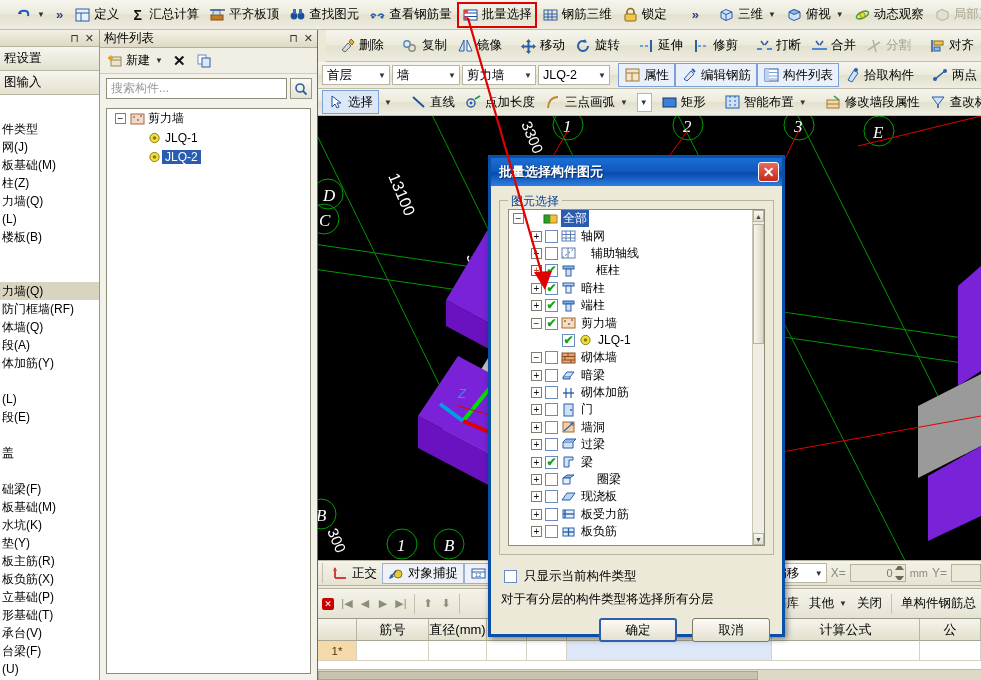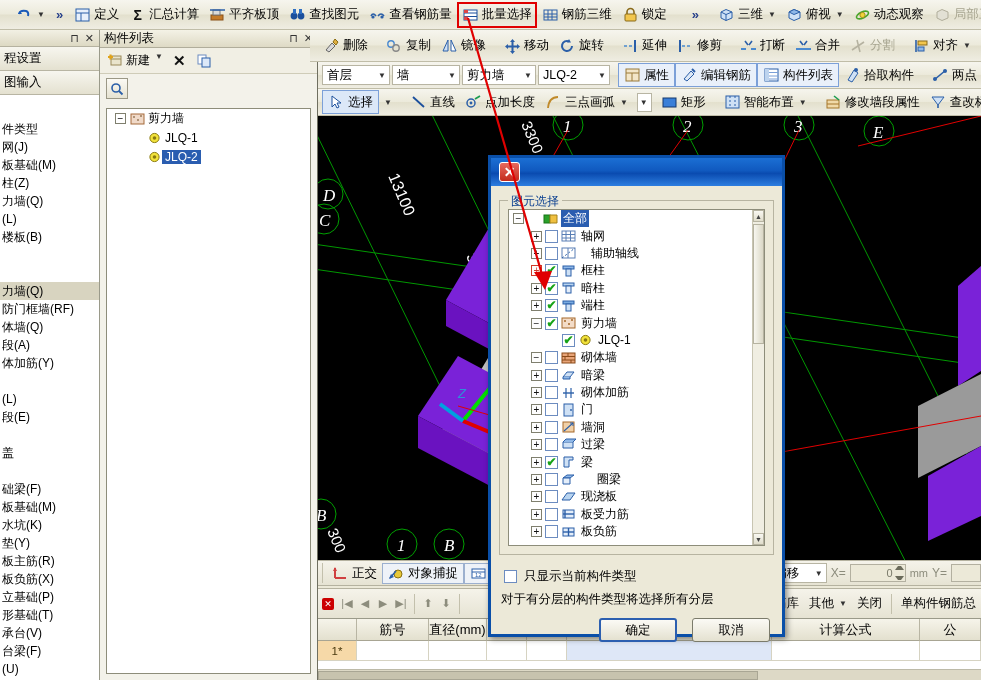--- a/index.html
+++ b/index.html
@@ -424,40 +424,41 @@
     </div>
   </div>
 
   <div class="clist">
     <div class="clist-title">
       <span class="t">构件列表</span>
       <span class="lp-btn">⊓</span>
       <span class="lp-btn" style="margin-left:6px;">✕</span>
     </div>
     <div class="clist-tools">
-      <span style="display:inline-flex;gap:3px;">
+      <span style="display:inline-flex;align-items:center;gap:3px;">
         <span class="ic">
           <svg width="17" height="16" viewBox="0 0 17 16">
               <rect x="5" y="4" width="10" height="9" fill="#e9e4cc" stroke="#9a8a5a"></rect>
               <line x1="5" y1="7" x2="15" y2="7" stroke="#9a8a5a"></line>
               <path d="M2 5 h5 M4.5 2.5 v5" stroke="#e0a31a" stroke-width="2.2"></path>
             </svg>
         </span>
         <span>新建</span>
         <span class="tb-caret">▼</span>
       </span>
       <span style="color:#111;font-size:15px;font-weight:bold;margin-left:4px;">✕</span>
       <span class="ic" style="margin-left:4px;">
         <svg width="17" height="16" viewBox="0 0 17 16">
             <rect x="2" y="2" width="8" height="9" fill="#fff" stroke="#6c8cc0"></rect>
             <rect x="6" y="5" width="8" height="9" fill="#dce8f8" stroke="#2b5fa8"></rect>
           </svg>
       </span>
     </div>
     <div class="search-row">
+      <div class="search-box">搜索构件...</div>
       <div class="search-btn">
         <svg width="14" height="14" viewBox="0 0 14 14">
             <circle cx="6" cy="6" r="4" fill="none" stroke="#2b5fa8" stroke-width="1.6"></circle>
             <line x1="9" y1="9" x2="12.5" y2="12.5" stroke="#2b5fa8" stroke-width="1.8"></line>
           </svg>
       </div>
     </div>
     <div class="tree-box">
       <div class="tnode" style="padding-left:8px;">
         <span class="expander">−</span>
@@ -487,21 +488,21 @@
           <svg width="15" height="14" viewBox="0 0 15 14">
               <circle cx="7.5" cy="7" r="4.6" fill="#f2e23a" stroke="#8a7a10"></circle>
               <circle cx="7.5" cy="7" r="1.8" fill="#8a7a10"></circle>
             </svg>
         </span>
         <span class="lbl sel">JLQ-2</span>
       </div>
     </div>
   </div>
 
-  <div class="tb-row" style="left:310px; top:30px; height:32px;text-align:right;">
+  <div class="tb-row" style="left:326px; top:30px; height:32px;text-align:right;">
     <div class="tb-sep"></div>
     <div class="tb-item">
       <span class="ic">
         <svg width="17" height="16" viewBox="0 0 17 16">
             <path d="M3 12 L9 5 L12 8 L6 14 Z" fill="#d8d8d8" stroke="#666"></path>
             <path d="M10 4 L13 7 L15 4 L12 1 Z" fill="#e0b040" stroke="#8a6a10"></path>
           </svg>
       </span>
         <span>删除</span>
     </div>
@@ -953,20 +954,21 @@
       <div class="gc" style="width:148px;"></div>
       <div class="gc" style="flex:1;"></div>
     </div>
     <div class="grid-scroll">
       <div class="grid-thumb"></div>
     </div>
   </div>
 
   <div class="dialog">
     <div class="dlg-title">
+      <span class="t">批量选择构件图元</span>
       <span class="dlg-close">✕</span>
     </div>
     <div class="dlg-body">
       <div class="group">
         <span class="group-lg">图元选择</span>
         <div class="tree-scroll">
           <div class="tree-inner" id="dlg-tree">
               <div class="dnode" style="padding-left: 4px;">
                 <span class="exp">−</span>
                 <span class="spacer11" style="width: 19px;"></span>
@@ -998,21 +1000,21 @@
                   </svg></span>
                 <span class="nm" style="margin-left: 13px;">辅助轴线</span>
               </div>
               <div class="dnode" style="padding-left: 22px;">
                 <span class="exp red">+</span>
                 <span class="cbx chk"></span>
                 <span class="ic" style="width: 15px; height: 14px;"><svg width="15" height="14" viewBox="0 0 15 14">
                     <rect x="2" y="2" width="11" height="3" fill="#8fb8e8" stroke="#2b5fa8"></rect>
                     <rect x="5" y="5" width="5" height="7" fill="#cfe1f5" stroke="#2b5fa8"></rect>
                   </svg></span>
-                <span class="nm" style="margin-left: 3px;">框柱</span>
+                <span class="nm" style="margin-left: 18px;">框柱</span>
               </div>
               <div class="dnode" style="padding-left: 22px;">
                 <span class="exp">+</span>
                 <span class="cbx chk"></span>
                 <span class="ic" style="width: 15px; height: 14px;"><svg width="15" height="14" viewBox="0 0 15 14">
                     <rect x="2" y="2" width="11" height="3" fill="#b8d4f0" stroke="#2b5fa8"></rect>
                     <rect x="5" y="5" width="5" height="7" fill="#e4eefa" stroke="#2b5fa8"></rect>
                   </svg></span>
                 <span class="nm" style="margin-left: 3px;">暗柱</span>
               </div>

